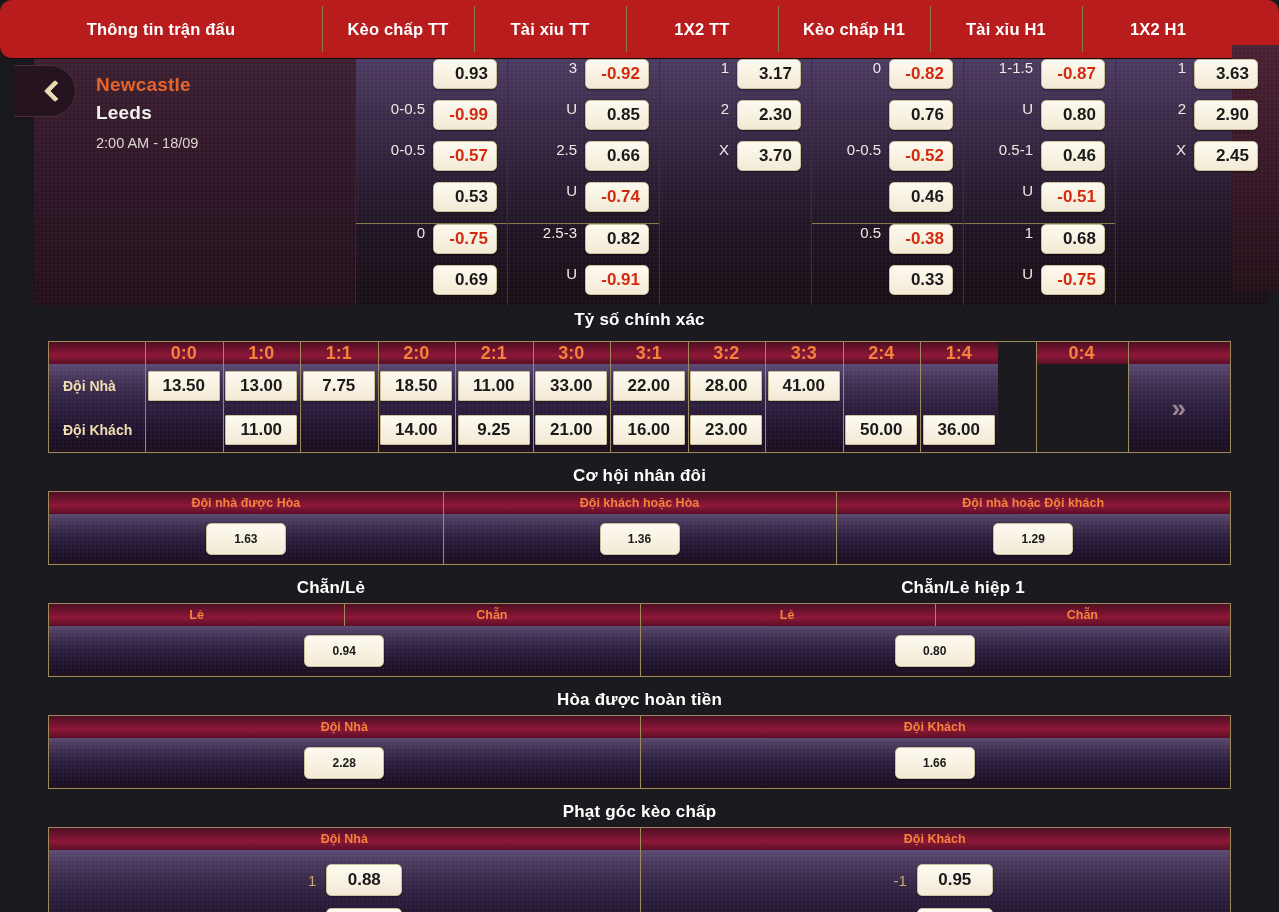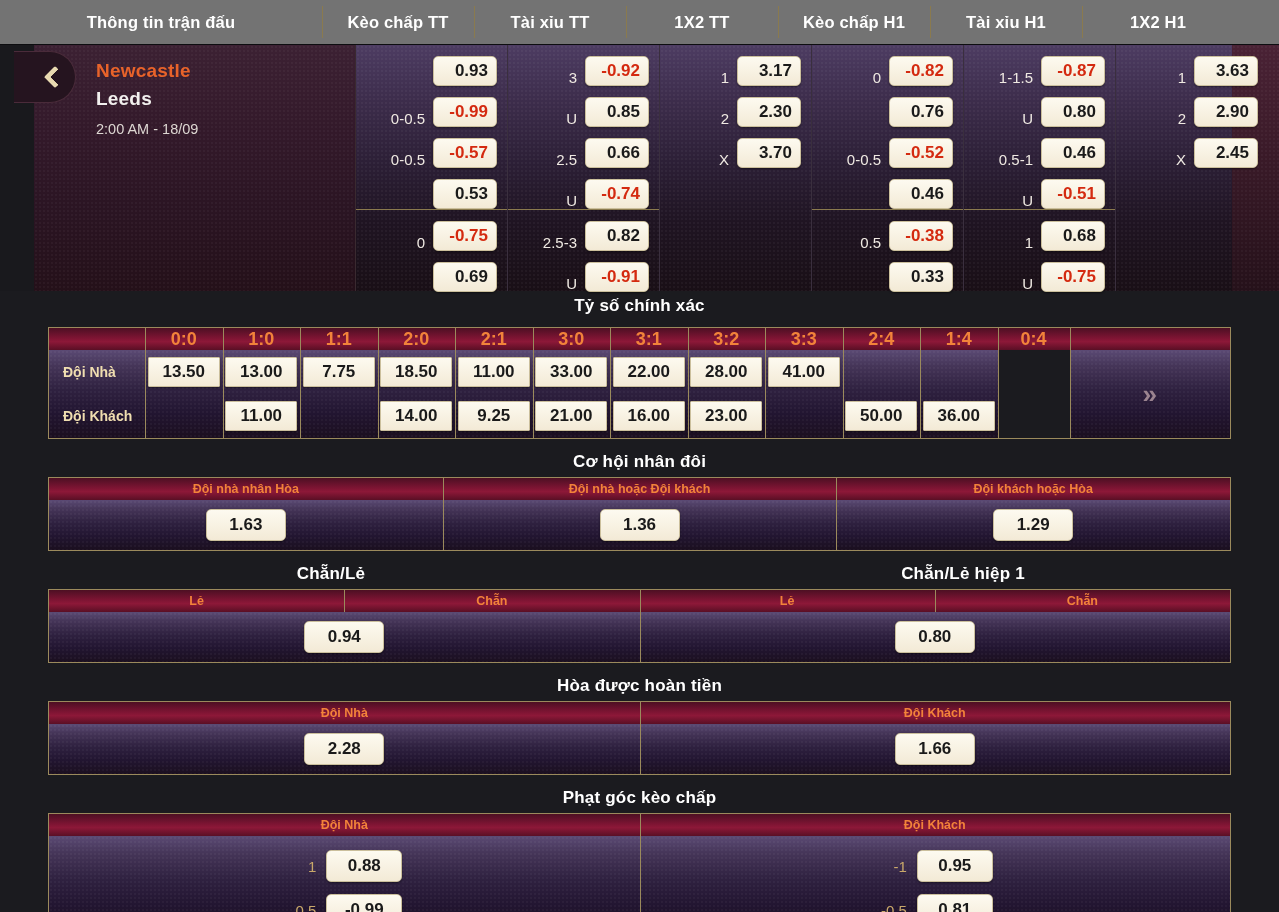--- a/index.html
+++ b/index.html
@@ -6,22 +6,23 @@
   html, body {
     width: 1279px; height: 912px;
     background: #16161a;
     font-family: "Liberation Sans", sans-serif;
     overflow: hidden;
   }
   #app { position: relative; width: 1279px; height: 912px; background:#19191d; }
 
   
   .market-head {
-    display: flex; height: 45px; background: #737373;
+    display: flex; height: 59px; background: #b91c1c;
     border-bottom: 1px solid #0d0d10;
+    border-radius: 12px;
   }
   .mh-cell {
     color: #ffffff; font-size: 16.5px; font-weight: bold;
     display: flex; align-items: center; justify-content: center;
     letter-spacing: .2px; position: relative;
   }
   .mh-cell + .mh-cell::before {
     content:""; position:absolute; left:0; top:6px; bottom:6px;
     width:1px; background:#8a7a4e;
   }
@@ -62,21 +63,21 @@
   }
   .odds-col::after{
     content:""; position:absolute; inset:0;
     background-image: radial-gradient(rgba(255,255,255,.04) 1px, transparent 1px);
     background-size: 4px 4px; pointer-events:none;
   }
   .odds-col.last { border-right:none; }
   .group { position:relative; z-index:2; }
   .group.divided { border-top:1px solid #8a7a4e; }
   .orow {
-    height:41px; display:flex; align-items:flex-end; justify-content:flex-end;
+    height:41px; display:flex; align-items:flex-start; justify-content:flex-end;
     padding-right:10px; gap:8px;margin-left:10px;
   }
   .hcap { color:#efe9e2; font-size:15px; min-width:34px; text-align:right; white-space:nowrap;}
   .obox {
     min-width: 64px; height:30px; background: linear-gradient(180deg,#fdfaf0,#f3ead6);
     border:1px solid #cbbf9c; border-radius:5px;
     display:flex; align-items:center; justify-content:flex-end;
     padding:0 8px; font-size:17px; font-weight:bold; color:#1a1a1a;
     box-shadow: 0 1px 2px rgba(0,0,0,.45); cursor:pointer;
   }
@@ -157,21 +158,21 @@
   .cs-box.empty{ background:none; border:none; box-shadow:none; min-width:72px;}
   .cs-more .cs-bd{ justify-content:center; }
   .dchev{ color:#9b8490; font-size:26px; font-weight:bold; z-index:2; line-height:1; }
 
   
   .gcell-val{ height:50px; display:flex; align-items:center; justify-content:center;}
   .vbox{
     min-width:80px; height:32px; background:linear-gradient(180deg,#fdfaf0,#f3ead6);
     border:1px solid #cbbf9c; border-radius:5px;
     display:flex; align-items:center; justify-content:center;
-    font-size:17px; font-weight:bold; color:#1a1a1a; z-index:2; cursor:pointer;
+    font-size:12px; font-weight:bold; color:#1a1a1a; z-index:2; cursor:pointer;
     box-shadow:0 1px 2px rgba(0,0,0,.45);
   }
   
   .gcell-rows{ padding:8px 0 0 0; }
   .crow{ height:44px; display:flex; align-items:center; justify-content:center; gap:10px; z-index:2; position:relative;}
   .chcap{ color:#c9a86a; font-size:15px; min-width:30px; text-align:right;}
   .cbox{
     min-width:76px; height:32px; background:linear-gradient(180deg,#fdfaf0,#f3ead6);
     border:1px solid #cbbf9c; border-radius:5px;
     display:flex; align-items:center; justify-content:center;
@@ -445,41 +446,41 @@
             <div class="cs-box">50.00</div>
           </div>
         </div>
         <div class="cs-col" style="width: 77.5px;">
           <div class="cs-hd">1:4</div>
           <div class="cs-bd">
             <div class="cs-box empty"></div>
             <div class="cs-box">36.00</div>
           </div>
         </div>
-        <div class="cs-col" style="width: 72px;">
+        <div class="cs-col" style="width: 92px; margin-left: 38px;">
           <div class="cs-hd">0:4</div>
         </div>
         <div class="cs-col cs-more" style="flex: 1 1 0%;">
           <div class="cs-hd"></div>
           <div class="cs-bd">
             <span class="dchev">»</span>
           </div>
         </div>
       </div>
   </div>
 
   <div class="sec-title-bar">
     <span class="sec-title">Cơ hội nhân đôi</span>
   </div>
   <div class="grid-wrap">
     <div class="grid-box">
       <div class="ghead" id="dc-head">
-          <div class="gh">Đội nhà nhân Hòa</div>
+          <div class="gh">Đội nhà được Hòa</div>
+          <div class="gh">Đội khách hoặc Hòa</div>
           <div class="gh">Đội nhà hoặc Đội khách</div>
-          <div class="gh">Đội khách hoặc Hòa</div>
         </div>
       <div class="gbody" id="dc-body">
           <div class="gcell">
             <div class="gcell-val">
               <div class="vbox">1.63</div>
             </div>
           </div>
           <div class="gcell">
             <div class="gcell-val">
               <div class="vbox">1.36</div>

